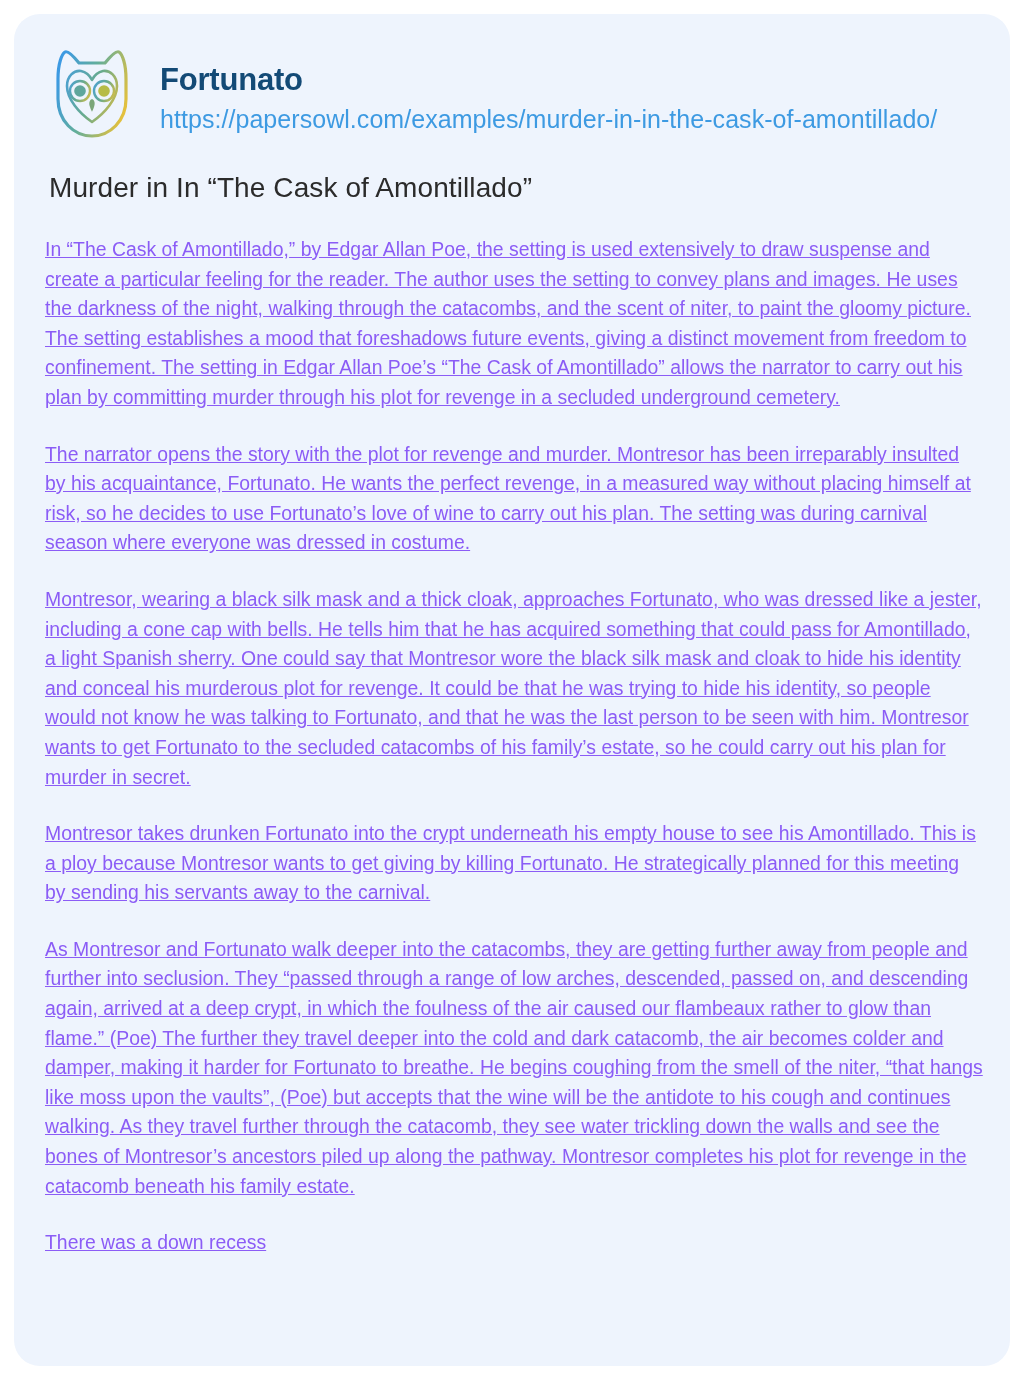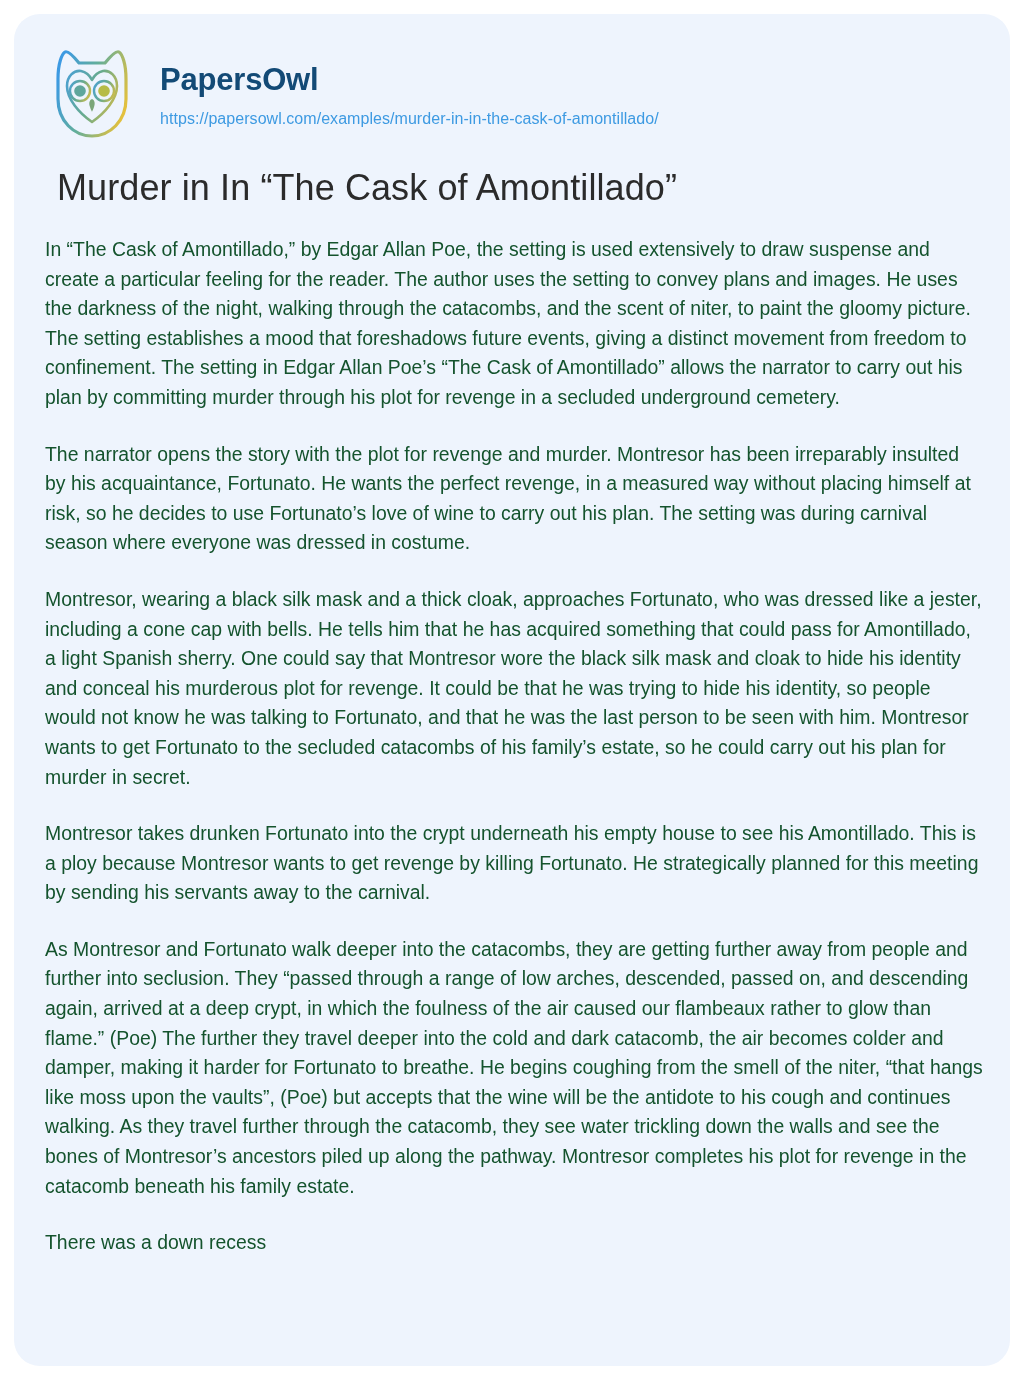--- a/index.html
+++ b/index.html
@@ -61,52 +61,53 @@
     letter-spacing: -0.2px;
     color: #134a76;
     line-height: 40px;
     margin: 0;
     white-space: nowrap;
   }
 
   .brand-url {
     display: block;
     margin-top: 6px;
-    font-size: 16px;
+    font-size: 25px;
     line-height: 26px;
     color: #3d9ae2;
     text-decoration: none;
     white-space: nowrap;
     letter-spacing: 0.05px;
   }
 
   
   .article {
     position: absolute;
     left: 31px;
     top: 155px;
     width: 938px;
   }
 
   .article-title {
-    font-size: 36px;
+    font-size: 28px;
     font-weight: 400;
     color: #2b2b2b;
     line-height: 38px;
-    margin: 0 0 28px 12px;
+    margin: 0 0 28px 4px;
     letter-spacing: 0.1px;
   }
 
   .article-body p {
     font-size: 19.4px;
     line-height: 29.6px;
-    color: #14532d;
+    color: #8b5cf6;
     margin: 0 0 27px 0;
     letter-spacing: 0.01px;
     text-align: left;
+    text-decoration: underline;
   }
   .article-body p:last-child {
     margin-bottom: 0;
   }
 </style>
 </head>
 <body>
 
 <div class="page">
 
@@ -137,34 +138,34 @@
         <circle cx="35" cy="50" r="5.8" fill="#5fa69c"></circle>
 
         <circle cx="59" cy="50" r="10" fill="none" stroke="url(#owlGrad2)" stroke-width="2.4"></circle>
         <circle cx="59" cy="50" r="5.8" fill="#b6bb47"></circle>
 
         <path d="M47 58 C44.5 59 43.5 62 45 66 C45.8 68.5 46.6 70 47 70.8 C47.4 70 48.2 68.5 49 66 C50.5 62 49.5 59 47 58 Z" fill="#7aa679"></path>
       </svg>
     </div>
 
     <div class="brand-block">
-      <div class="brand-name">PapersOwl</div>
+      <div class="brand-name">Fortunato</div>
       <a class="brand-url" href="#">https://papersowl.com/examples/murder-in-in-the-cask-of-amontillado/</a>
     </div>
 
   </div>
 
   <div class="article">
 
     <h1 class="article-title">Murder in In “The Cask of Amontillado”</h1>
 
     <div class="article-body">
       <p>In “The Cask of Amontillado,” by Edgar Allan Poe, the setting is used extensively to draw suspense and create a particular feeling for the reader. The author uses the setting to convey plans and images. He uses the darkness of the night, walking through the catacombs, and the scent of niter, to paint the gloomy picture. The setting establishes a mood that foreshadows future events, giving a distinct movement from freedom to confinement. The setting in Edgar Allan Poe’s “The Cask of Amontillado” allows the narrator to carry out his plan by committing murder through his plot for revenge in a secluded underground cemetery.</p>
       <p>The narrator opens the story with the plot for revenge and murder. Montresor has been irreparably insulted by his acquaintance, Fortunato. He wants the perfect revenge, in a measured way without placing himself at risk, so he decides to use Fortunato’s love of wine to carry out his plan. The setting was during carnival season where everyone was dressed in costume.</p>
       <p>Montresor, wearing a black silk mask and a thick cloak, approaches Fortunato, who was dressed like a jester, including a cone cap with bells. He tells him that he has acquired something that could pass for Amontillado, a light Spanish sherry. One could say that Montresor wore the black silk mask and cloak to hide his identity and conceal his murderous plot for revenge. It could be that he was trying to hide his identity, so people would not know he was talking to Fortunato, and that he was the last person to be seen with him. Montresor wants to get Fortunato to the secluded catacombs of his family’s estate, so he could carry out his plan for murder in secret.</p>
-      <p>Montresor takes drunken Fortunato into the crypt underneath his empty house to see his Amontillado. This is a ploy because Montresor wants to get revenge by killing Fortunato. He strategically planned for this meeting by sending his servants away to the carnival.</p>
+      <p>Montresor takes drunken Fortunato into the crypt underneath his empty house to see his Amontillado. This is a ploy because Montresor wants to get giving by killing Fortunato. He strategically planned for this meeting by sending his servants away to the carnival.</p>
       <p>As Montresor and Fortunato walk deeper into the catacombs, they are getting further away from people and further into seclusion. They “passed through a range of low arches, descended, passed on, and descending again, arrived at a deep crypt, in which the foulness of the air caused our flambeaux rather to glow than flame.” (Poe) The further they travel deeper into the cold and dark catacomb, the air becomes colder and damper, making it harder for Fortunato to breathe. He begins coughing from the smell of the niter, “that hangs like moss upon the vaults”, (Poe) but accepts that the wine will be the antidote to his cough and continues walking. As they travel further through the catacomb, they see water trickling down the walls and see the bones of Montresor’s ancestors piled up along the pathway. Montresor completes his plot for revenge in the catacomb beneath his family estate.</p>
       <p>There was a down recess</p>
     </div>
 
   </div>
 
 </div>
 
 </body></html>

